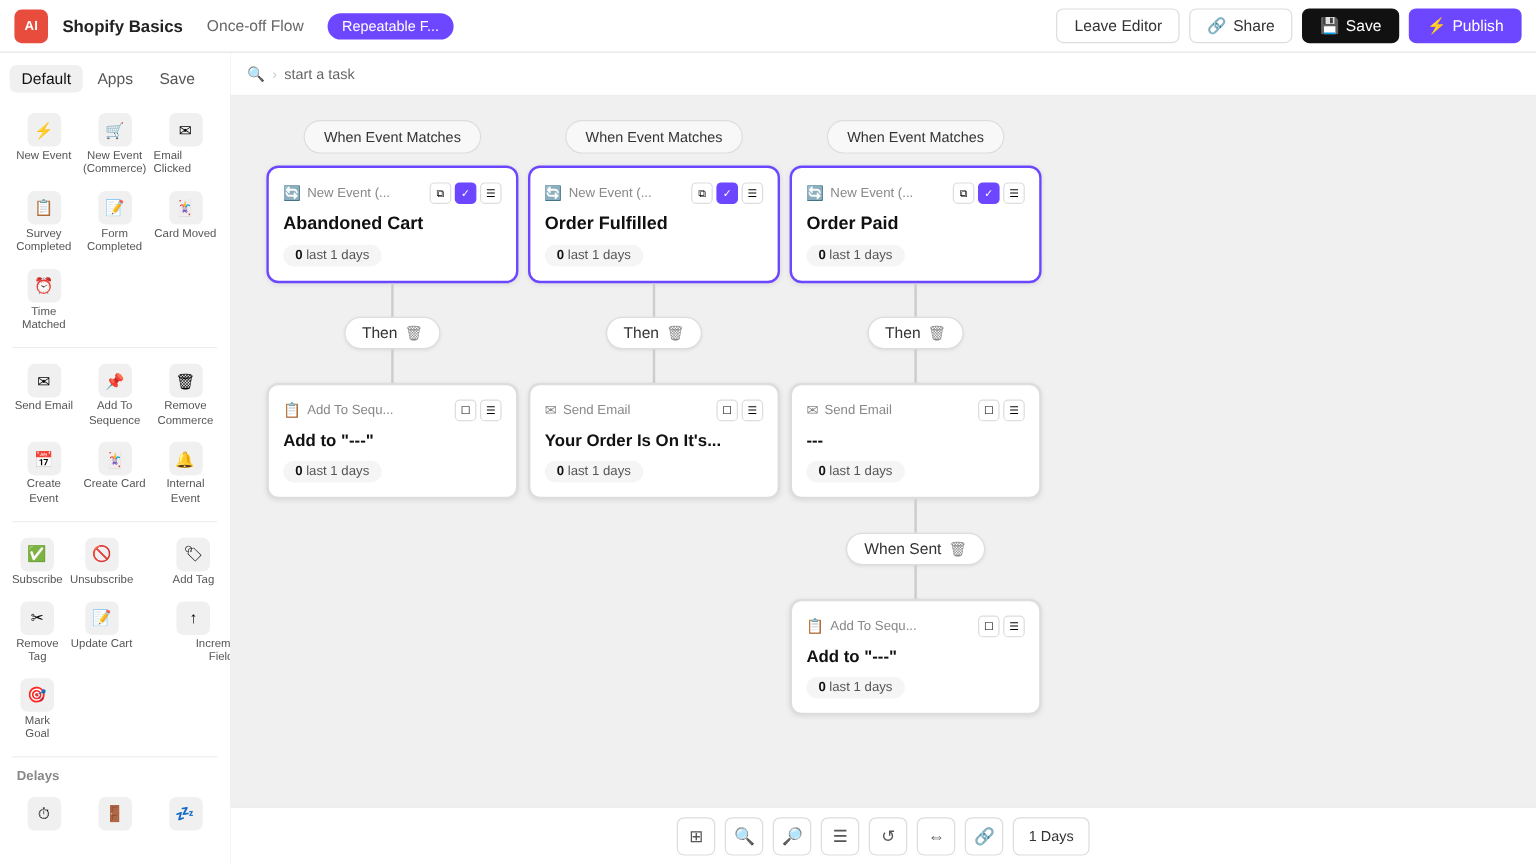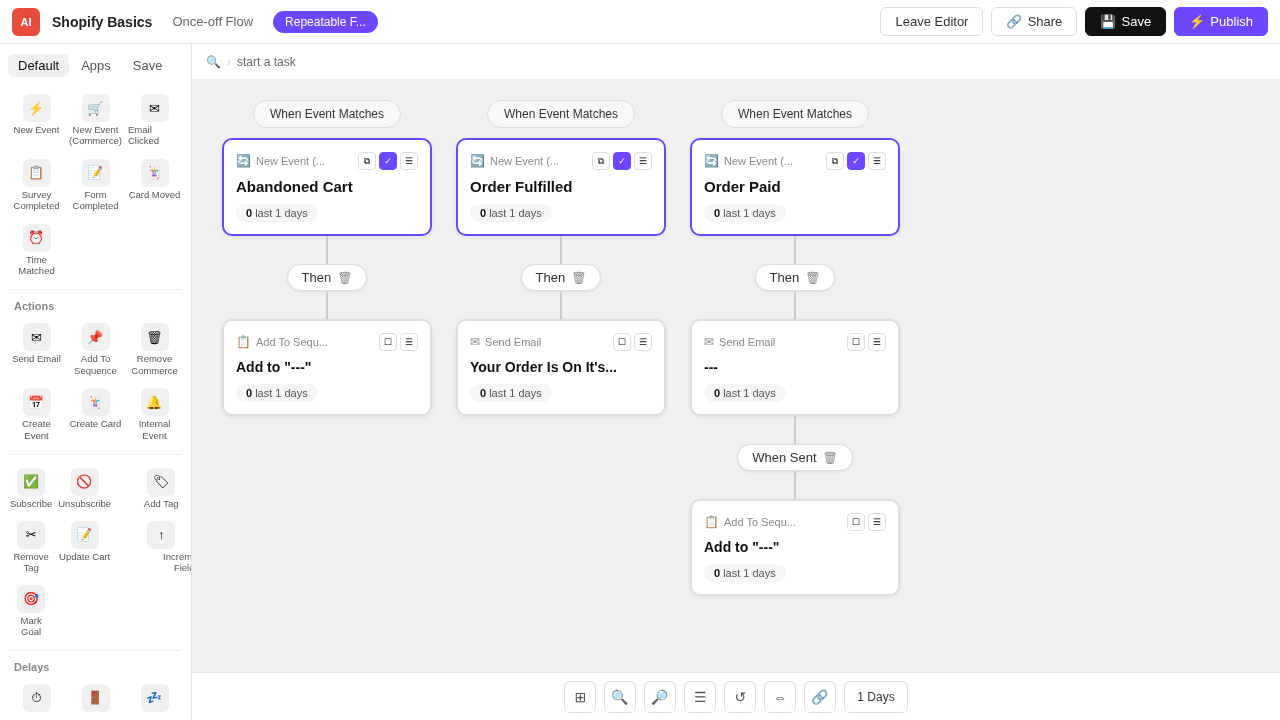--- a/index.html
+++ b/index.html
@@ -66,21 +66,20 @@
         <span style="font-size:9.5px;color:#555;text-align:center;line-height:1.2;">Card Moved</span>
       </div>
       <div style="display:flex;flex-direction:column;align-items:center;padding:5px 2px;border-radius:6px;cursor:pointer;gap:2px;">
         <div style="width:28px;height:28px;background:#f0f0f0;border-radius:6px;display:flex;align-items:center;justify-content:center;font-size:13px;">⏰</div>
         <span style="font-size:9.5px;color:#555;text-align:center;line-height:1.2;">Time Matched</span>
       </div>
     </div>
 
     <div style="height:1px;background:#eee;margin:6px 10px;"></div>
 
-    <div style="font-size:11px;color:#888;font-weight:600;padding:4px 14px 4px;">Actions</div>
     <div style="display:grid;grid-template-columns:repeat(3,1fr);gap:2px;padding:2px 8px;">
       <div style="display:flex;flex-direction:column;align-items:center;padding:5px 2px;border-radius:6px;cursor:pointer;gap:2px;">
         <div style="width:28px;height:28px;background:#f0f0f0;border-radius:6px;display:flex;align-items:center;justify-content:center;font-size:13px;">✉</div>
         <span style="font-size:9.5px;color:#555;text-align:center;line-height:1.2;">Send Email</span>
       </div>
       <div style="display:flex;flex-direction:column;align-items:center;padding:5px 2px;border-radius:6px;cursor:pointer;gap:2px;">
         <div style="width:28px;height:28px;background:#f0f0f0;border-radius:6px;display:flex;align-items:center;justify-content:center;font-size:13px;">📌</div>
         <span style="font-size:9.5px;color:#555;text-align:center;line-height:1.2;">Add To Sequence</span>
       </div>
       <div style="display:flex;flex-direction:column;align-items:center;padding:5px 2px;border-radius:6px;cursor:pointer;gap:2px;">
@@ -156,21 +155,21 @@
 
   <div style="flex:1;display:flex;flex-direction:column;overflow:hidden;">
 
     <div style="height:36px;background:white;border-bottom:1px solid #eee;display:flex;align-items:center;padding:0 14px;gap:6px;font-size:12px;color:#666;flex-shrink:0;">
       <span style="color:#888;">🔍</span>
       <span style="color:#ccc;">›</span>
       <span style="color:#666;">start a task</span>
     </div>
 
     <div style="flex:1;background:#f0f0f0;overflow:auto;padding:20px 30px;display:flex;flex-direction:column;">
-      <div style="display:flex;gap:24px;align-items:flex-start;">
+      <div style="display:flex;gap:8px;align-items:flex-start;">
 
         <div style="display:flex;flex-direction:column;align-items:center;">
           <div style="font-size:12px;color:#333;font-weight:500;margin-bottom:10px;padding:6px 16px;background:#f8f8f8;border:1px solid #ddd;border-radius:14px;">When Event Matches</div>
 
           <div style="background:white;border-radius:10px;border:2px solid #6c47ff;width:210px;padding:12px;box-shadow:0 1px 4px rgba(0,0,0,0.08);">
             <div style="display:flex;align-items:center;gap:5px;margin-bottom:8px;">
               <span style="font-size:12px;color:#888;">🔄</span>
               <span style="font-size:11px;color:#888;flex:1;">New Event (...</span>
               <div style="display:flex;gap:3px;">
                 <div style="width:18px;height:18px;border-radius:4px;border:1px solid #ddd;background:white;font-size:9px;display:flex;align-items:center;justify-content:center;cursor:pointer;">⧉</div>

